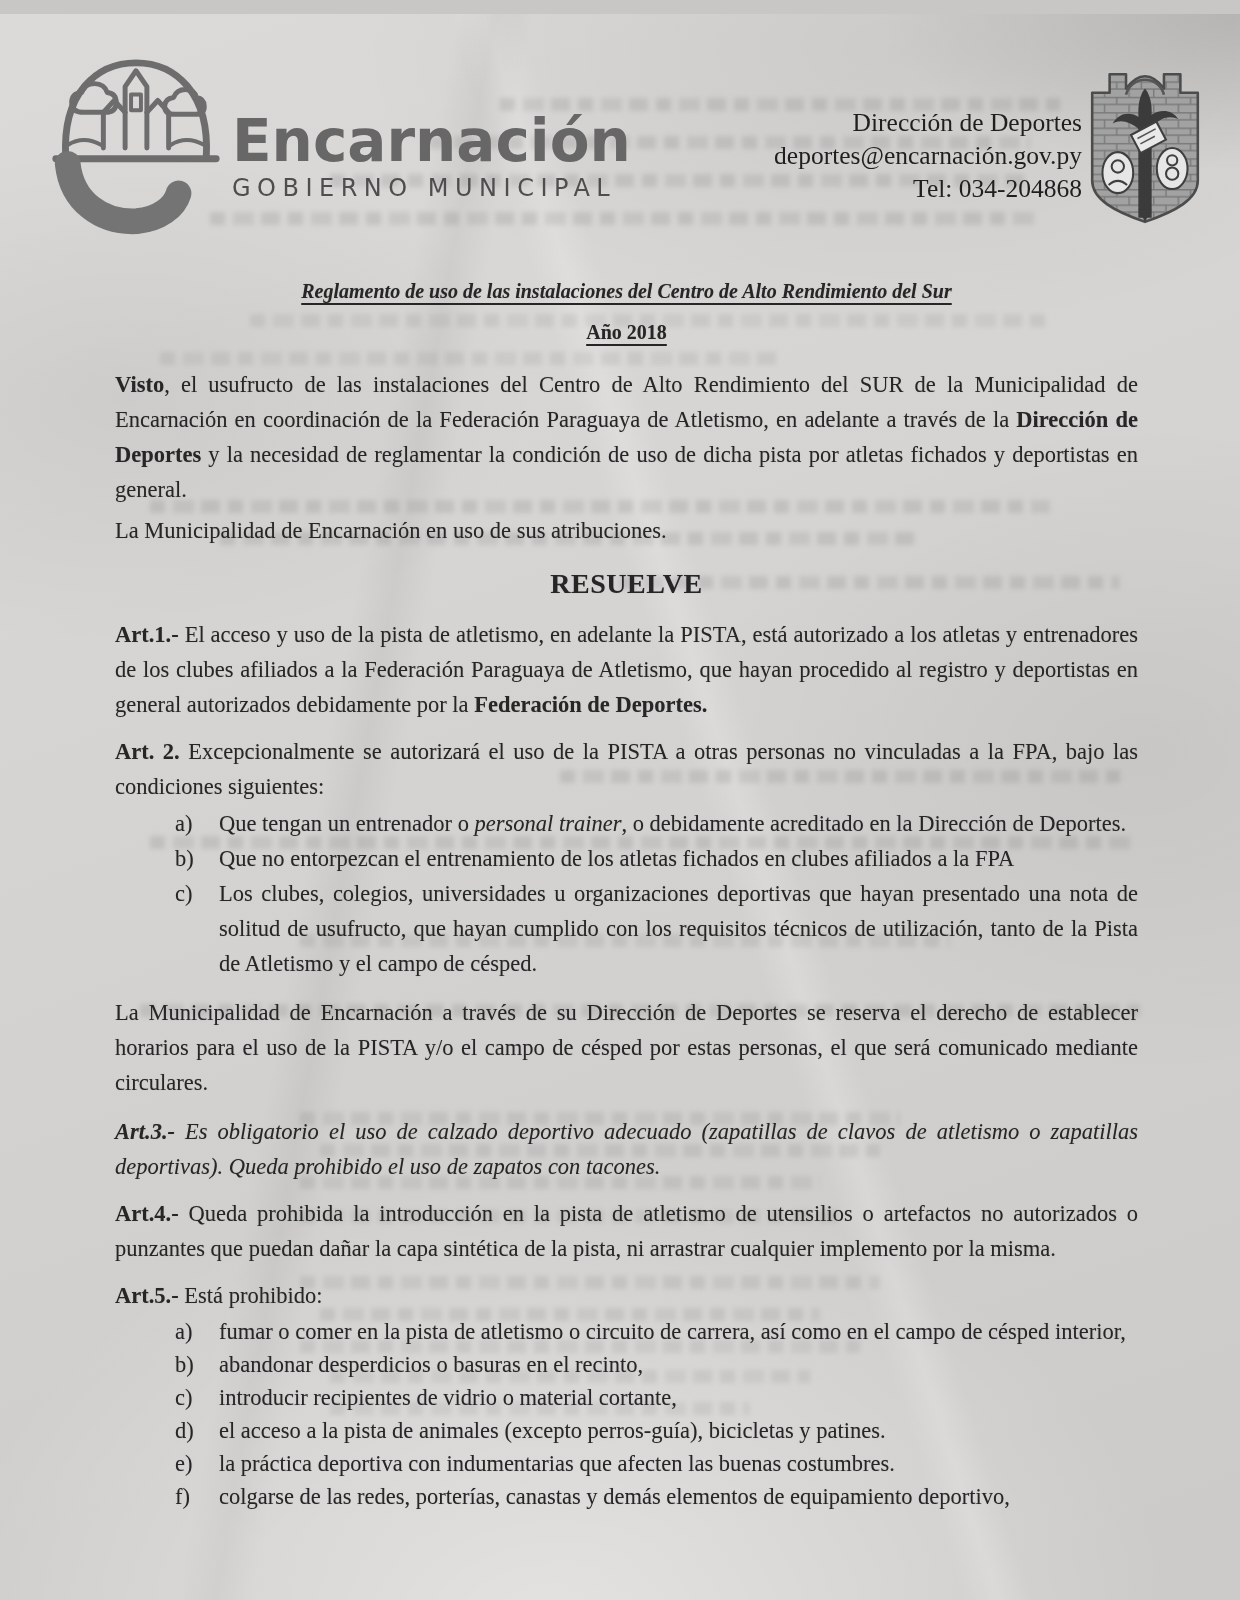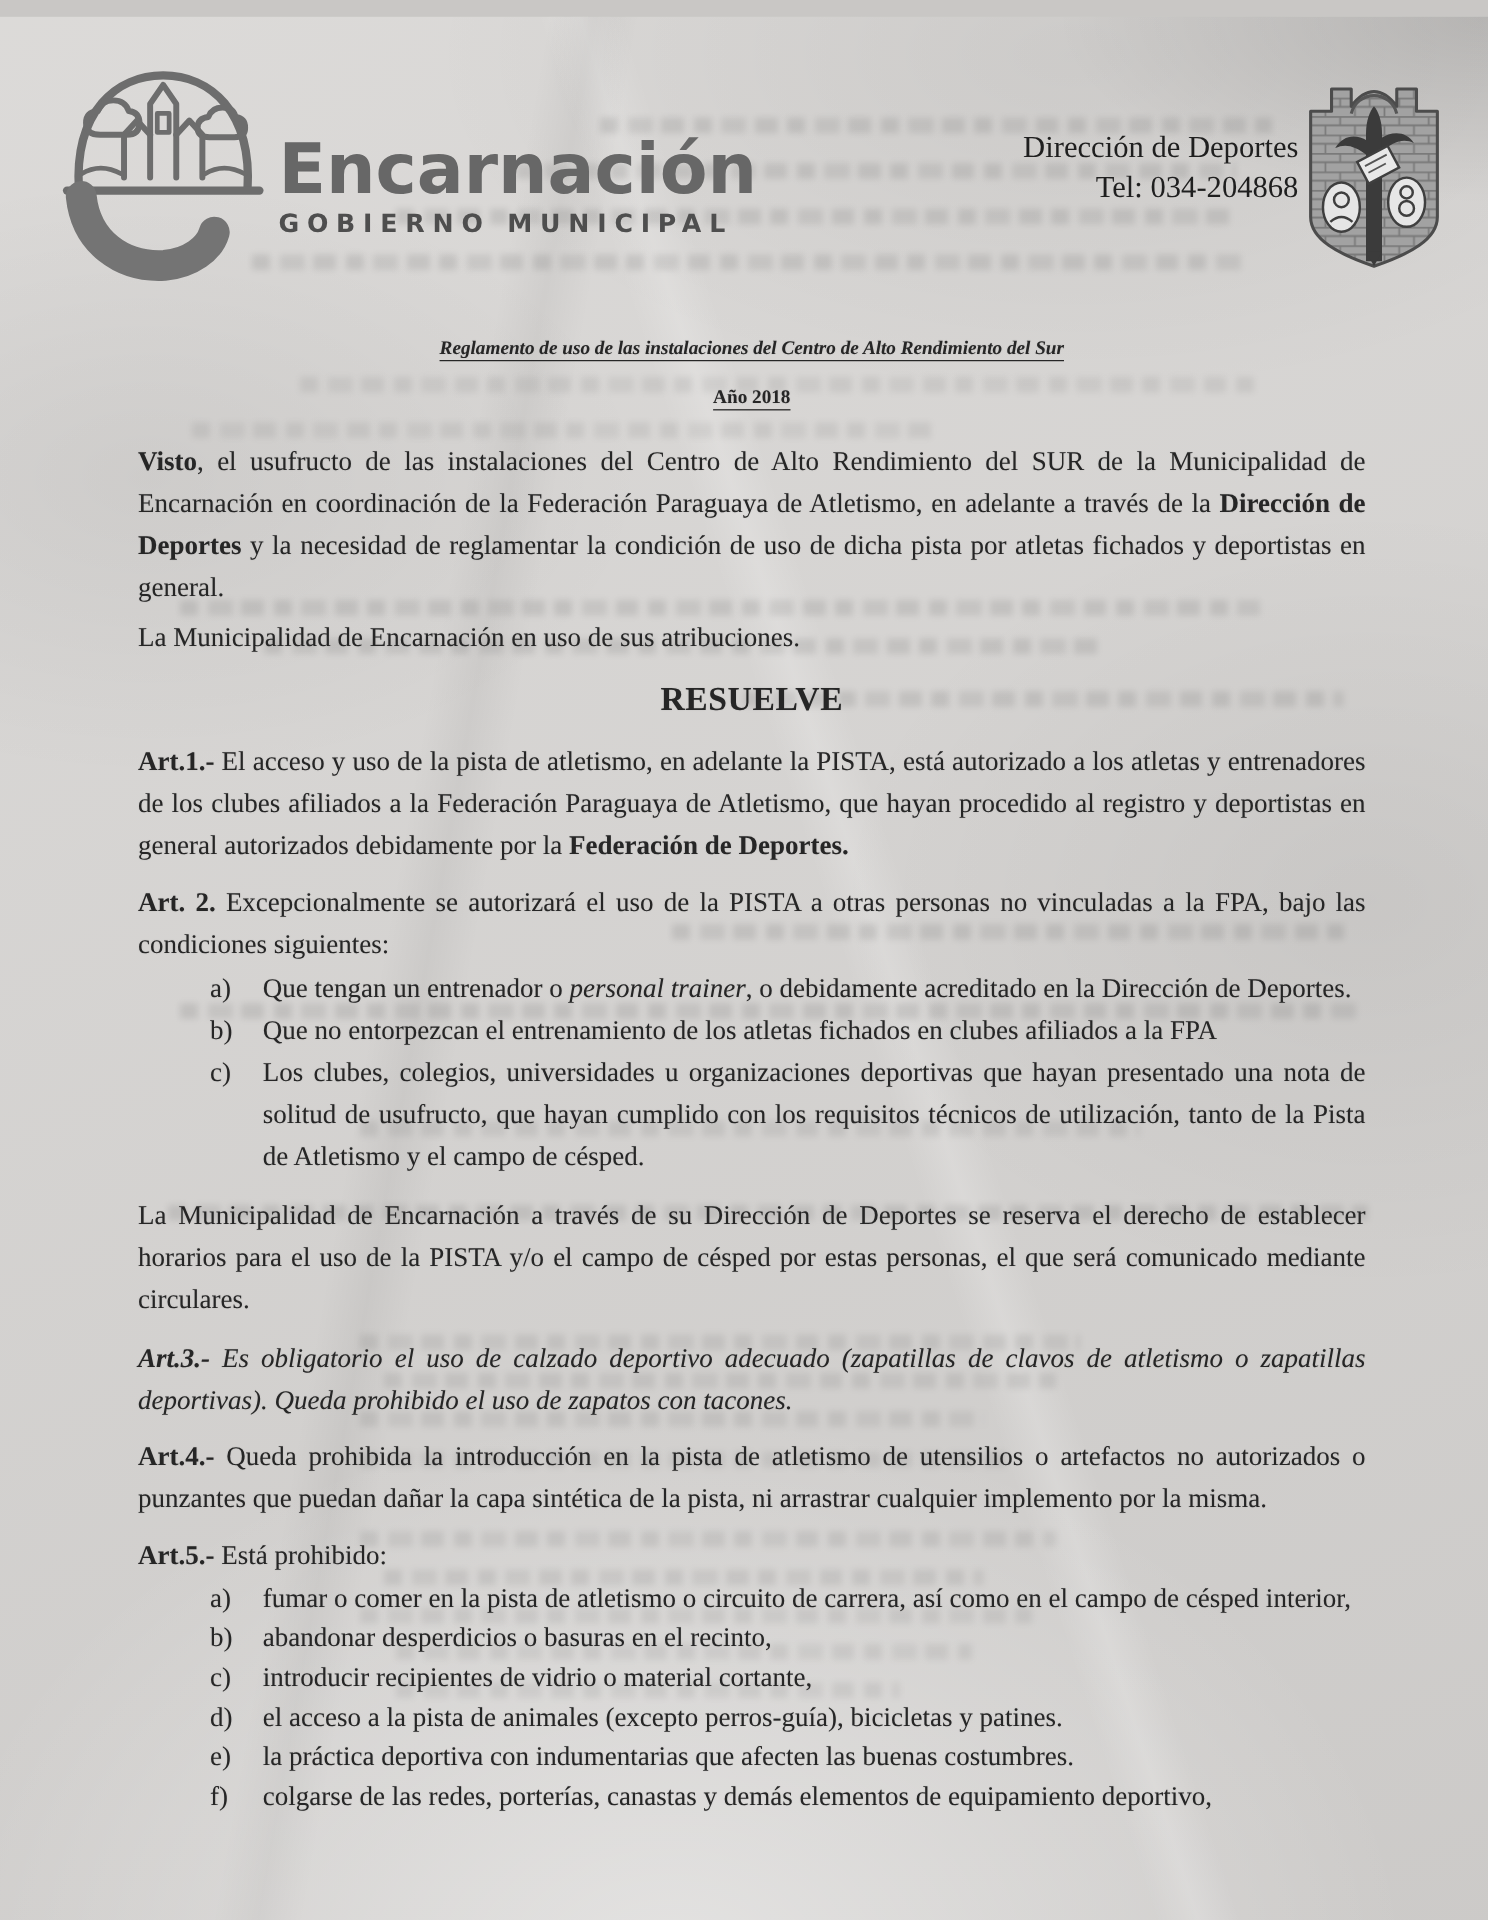--- a/index.html
+++ b/index.html
@@ -18,27 +18,27 @@
       linear-gradient(100deg, transparent 30%, rgba(0,0,0,.045) 32.5%, transparent 35%),
       linear-gradient(72deg, transparent 55%, rgba(255,255,255,.18) 57%, transparent 59%),
       linear-gradient(160deg, rgba(255,255,255,.12), rgba(0,0,0,.05));
     margin-top: 14px;
   }
   
   .hdr{position:absolute;left:0;top:0;width:100%;height:240px;}
   .logo-mark{position:absolute;left:42px;top:33px;}
   .logo-text{position:absolute;left:232px;top:98px;font-family:"DejaVu Sans","Liberation Sans",sans-serif;}
   .wordmark{font-size:58px;font-weight:600;color:#676767;letter-spacing:0px;line-height:1;}
-  .gov{font-size:21px;font-weight:700;color:#4e4e4e;letter-spacing:6.5px;margin-top:4px;}
+  .gov{font-size:24px;font-weight:400;color:#4e4e4e;letter-spacing:6.5px;margin-top:4px;}
   .contact{position:absolute;right:158px;top:92px;text-align:right;font-size:25.5px;line-height:33px;color:#1f1f1f;}
   .crest{position:absolute;left:1086px;top:52px;}
   
   .doc{position:absolute;left:115px;right:102px;top:258px;font-size:22.5px;line-height:35px;
        text-shadow:0 0 1px rgba(70,70,70,.25);}
-  .title{text-align:center;font-size:16px;line-height:38px;font-weight:bold;}
+  .title{text-align:center;font-size:20px;line-height:38px;font-weight:bold;}
   .title .t1{font-style:italic;text-decoration:underline;text-underline-offset:5px;}
   .title .t2{display:block;text-decoration:underline;text-underline-offset:5px;margin-top:3px;}
   p{margin:0;text-align:justify;}
   .mt-visto{margin-top:16px;}
   .mt-atrib{margin-top:6px;text-align:left;}
   .resuelve{margin-top:18px;text-align:center;font-weight:bold;font-size:28px;letter-spacing:.5px;}
   .mt-art1{margin-top:16px;}
   .mt-art2{margin-top:12px;}
   .mt-reserva{margin-top:14px;}
   .mt-art3{margin-top:14px;font-style:italic;}
@@ -105,20 +105,21 @@
       </svg>
     </div>
 
     <div class="logo-text">
       <div class="wordmark">Encarnación</div>
       <div class="gov">GOBIERNO MUNICIPAL</div>
     </div>
 
     <div class="contact">
       <div>Dirección de Deportes</div>
+      <div>deportes@encarnación.gov.py</div>
       <div>Tel: 034-204868</div>
     </div>
 
     <div class="crest">
       <svg width="118" height="162" viewBox="0 0 115 158" aria-hidden="true">
         <defs>
           <pattern id="brick" width="24" height="15" patternUnits="userSpaceOnUse">
             <rect width="24" height="15" fill="#a2a2a2"></rect>
             <path d="M0 0.7 H24 M0 7.5 H24 M6 0 V7.5 M18 7.5 V15" stroke="#7a7a7a" stroke-width="1.4" fill="none"></path>
           </pattern>

